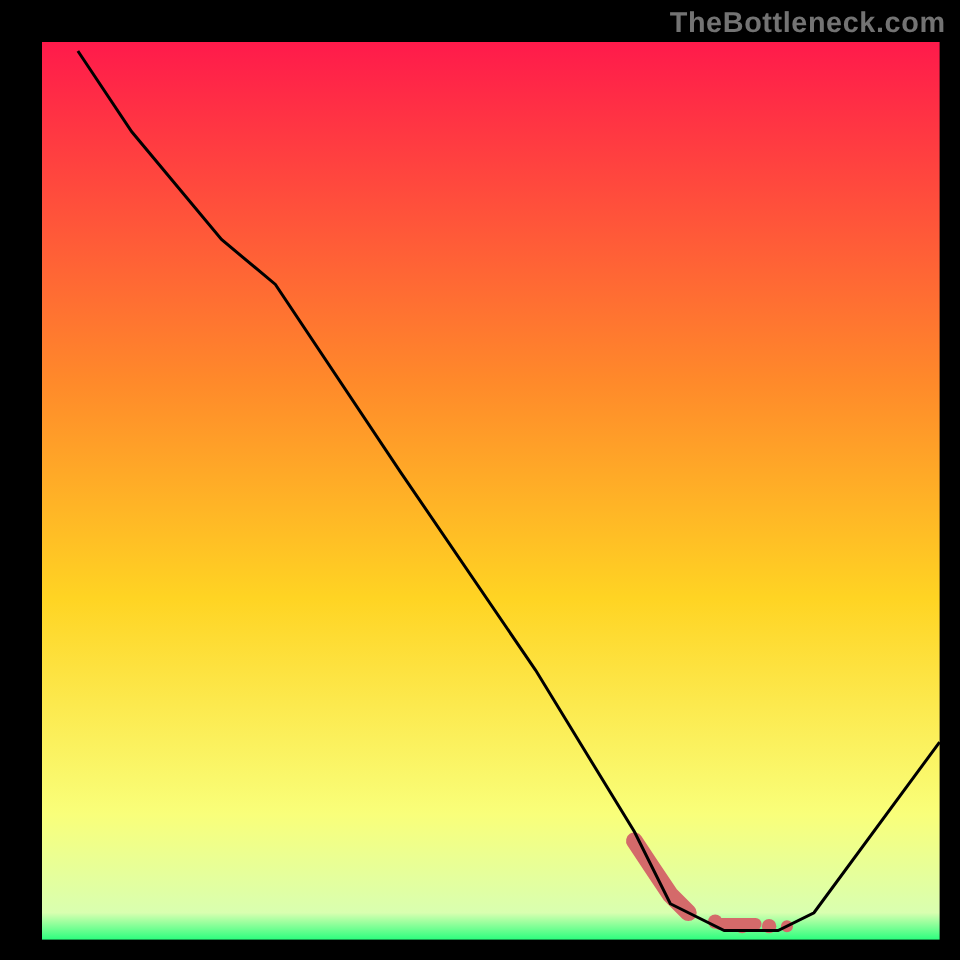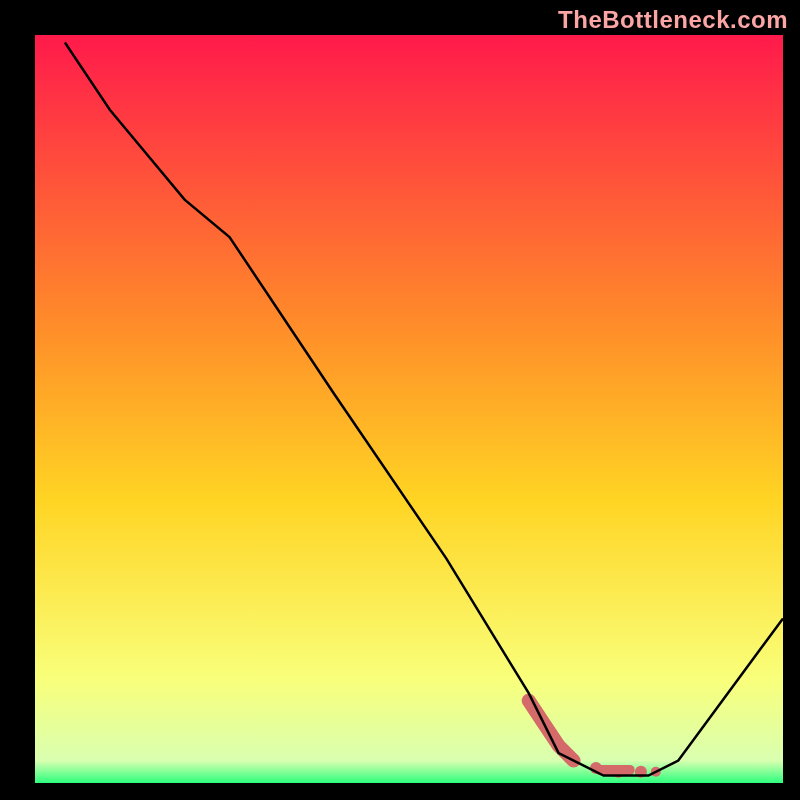--- a/index.html
+++ b/index.html
@@ -14,21 +14,21 @@
   .frame {
     position: relative;
     width: 800px;
     height: 800px;
     background: #000;
   }
   .watermark {
     position: absolute;
     top: 6px;
     right: 12px;
-    color: #fca5a5;
+    color: #737373;
     font-size: 24px;
     font-weight: 600;
     letter-spacing: 0.5px;
     z-index: 10;
     user-select: none;
   }
   svg {
     display: block;
   }
 </style>

